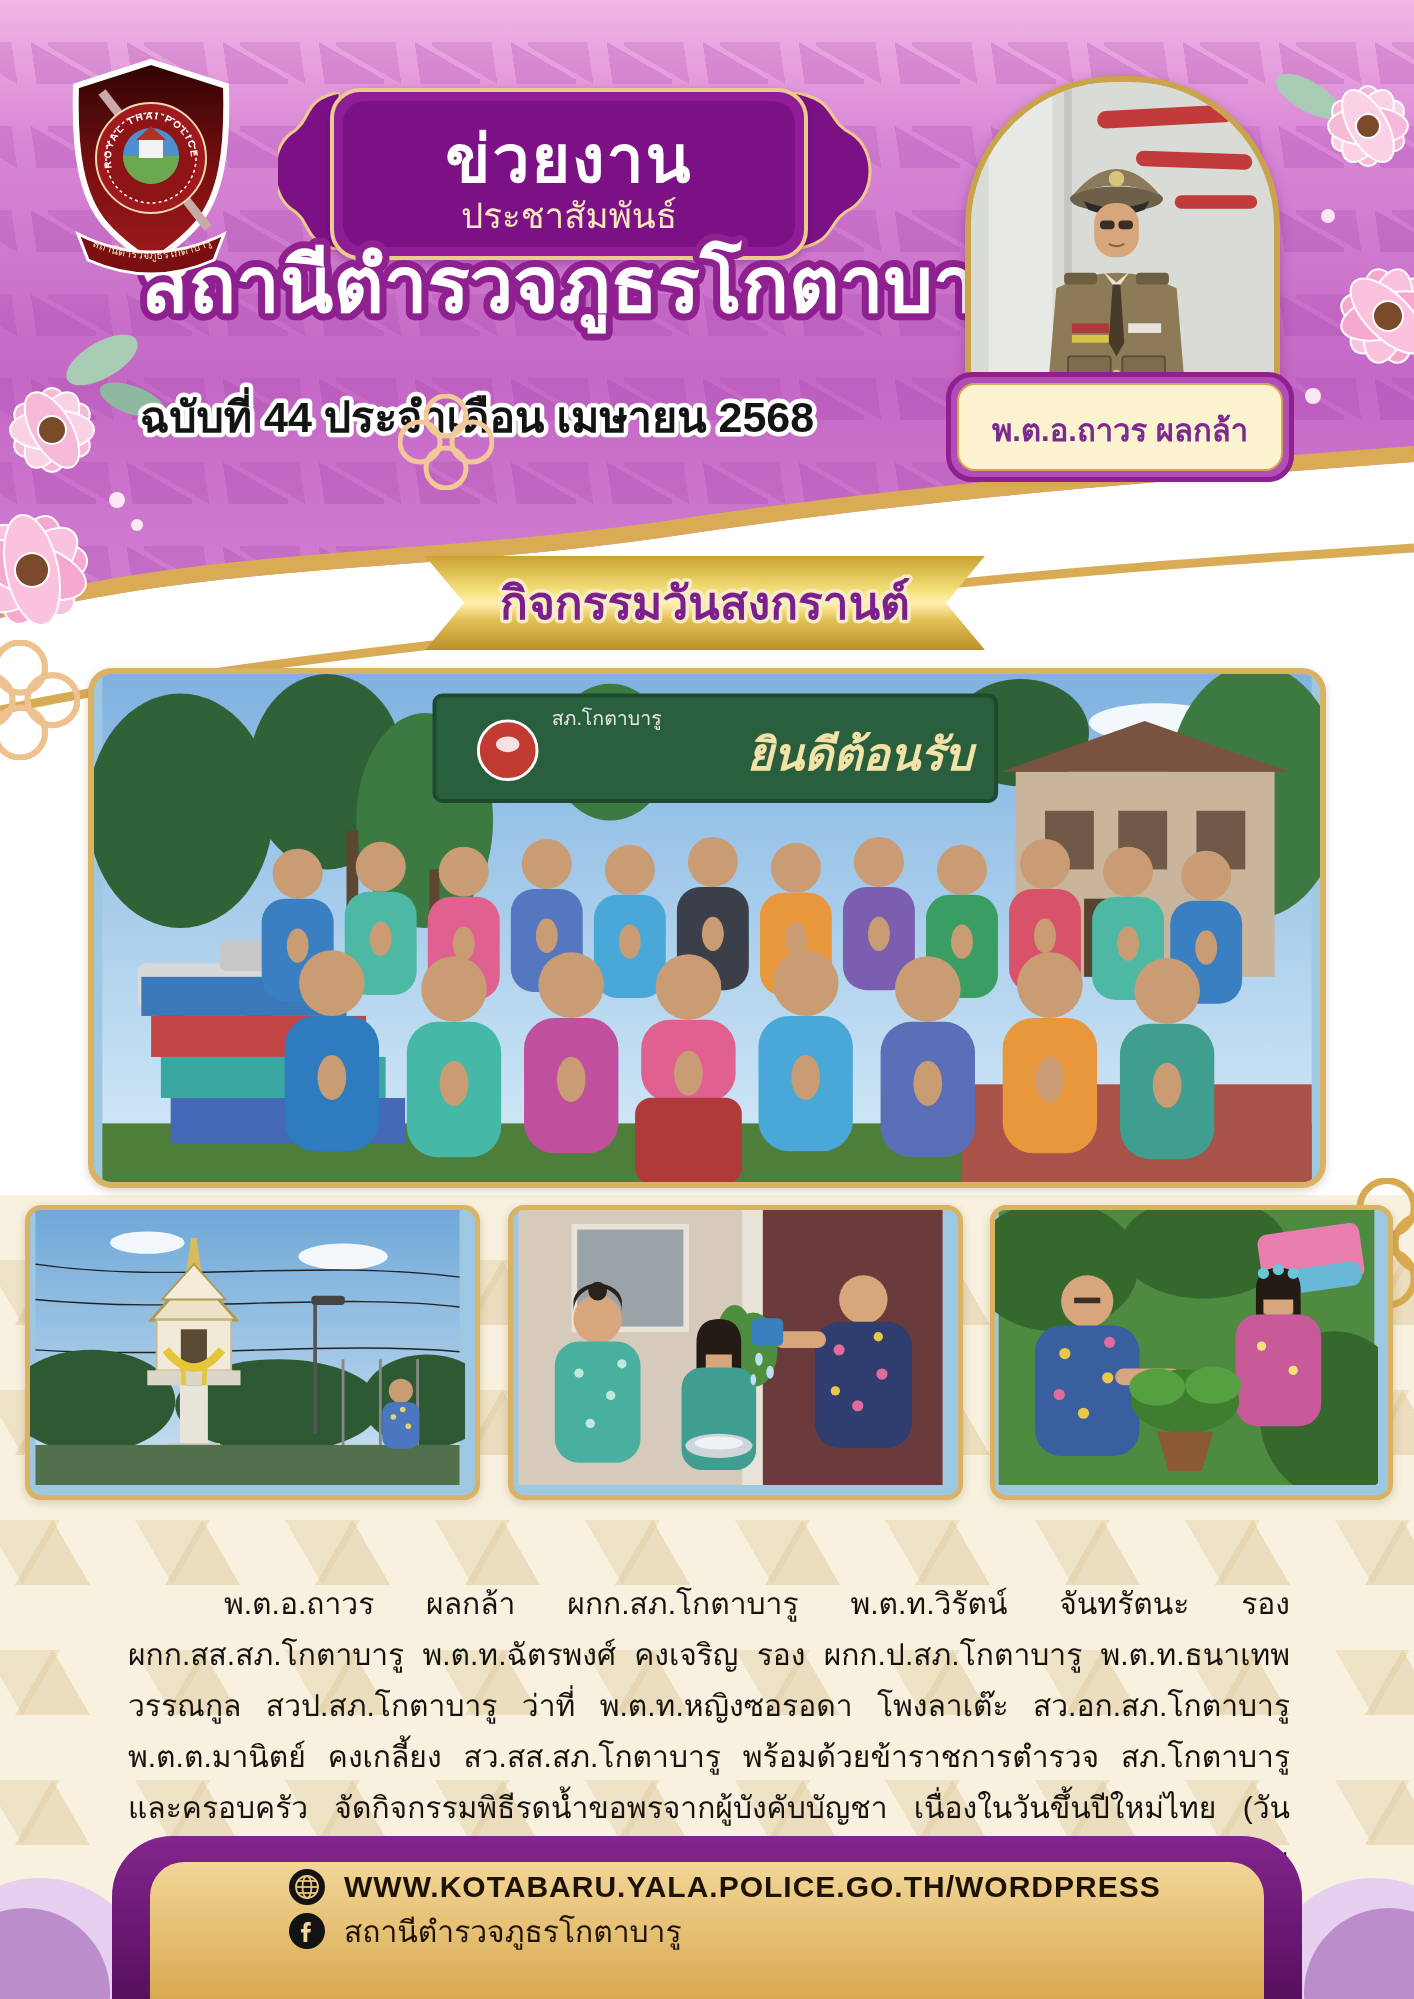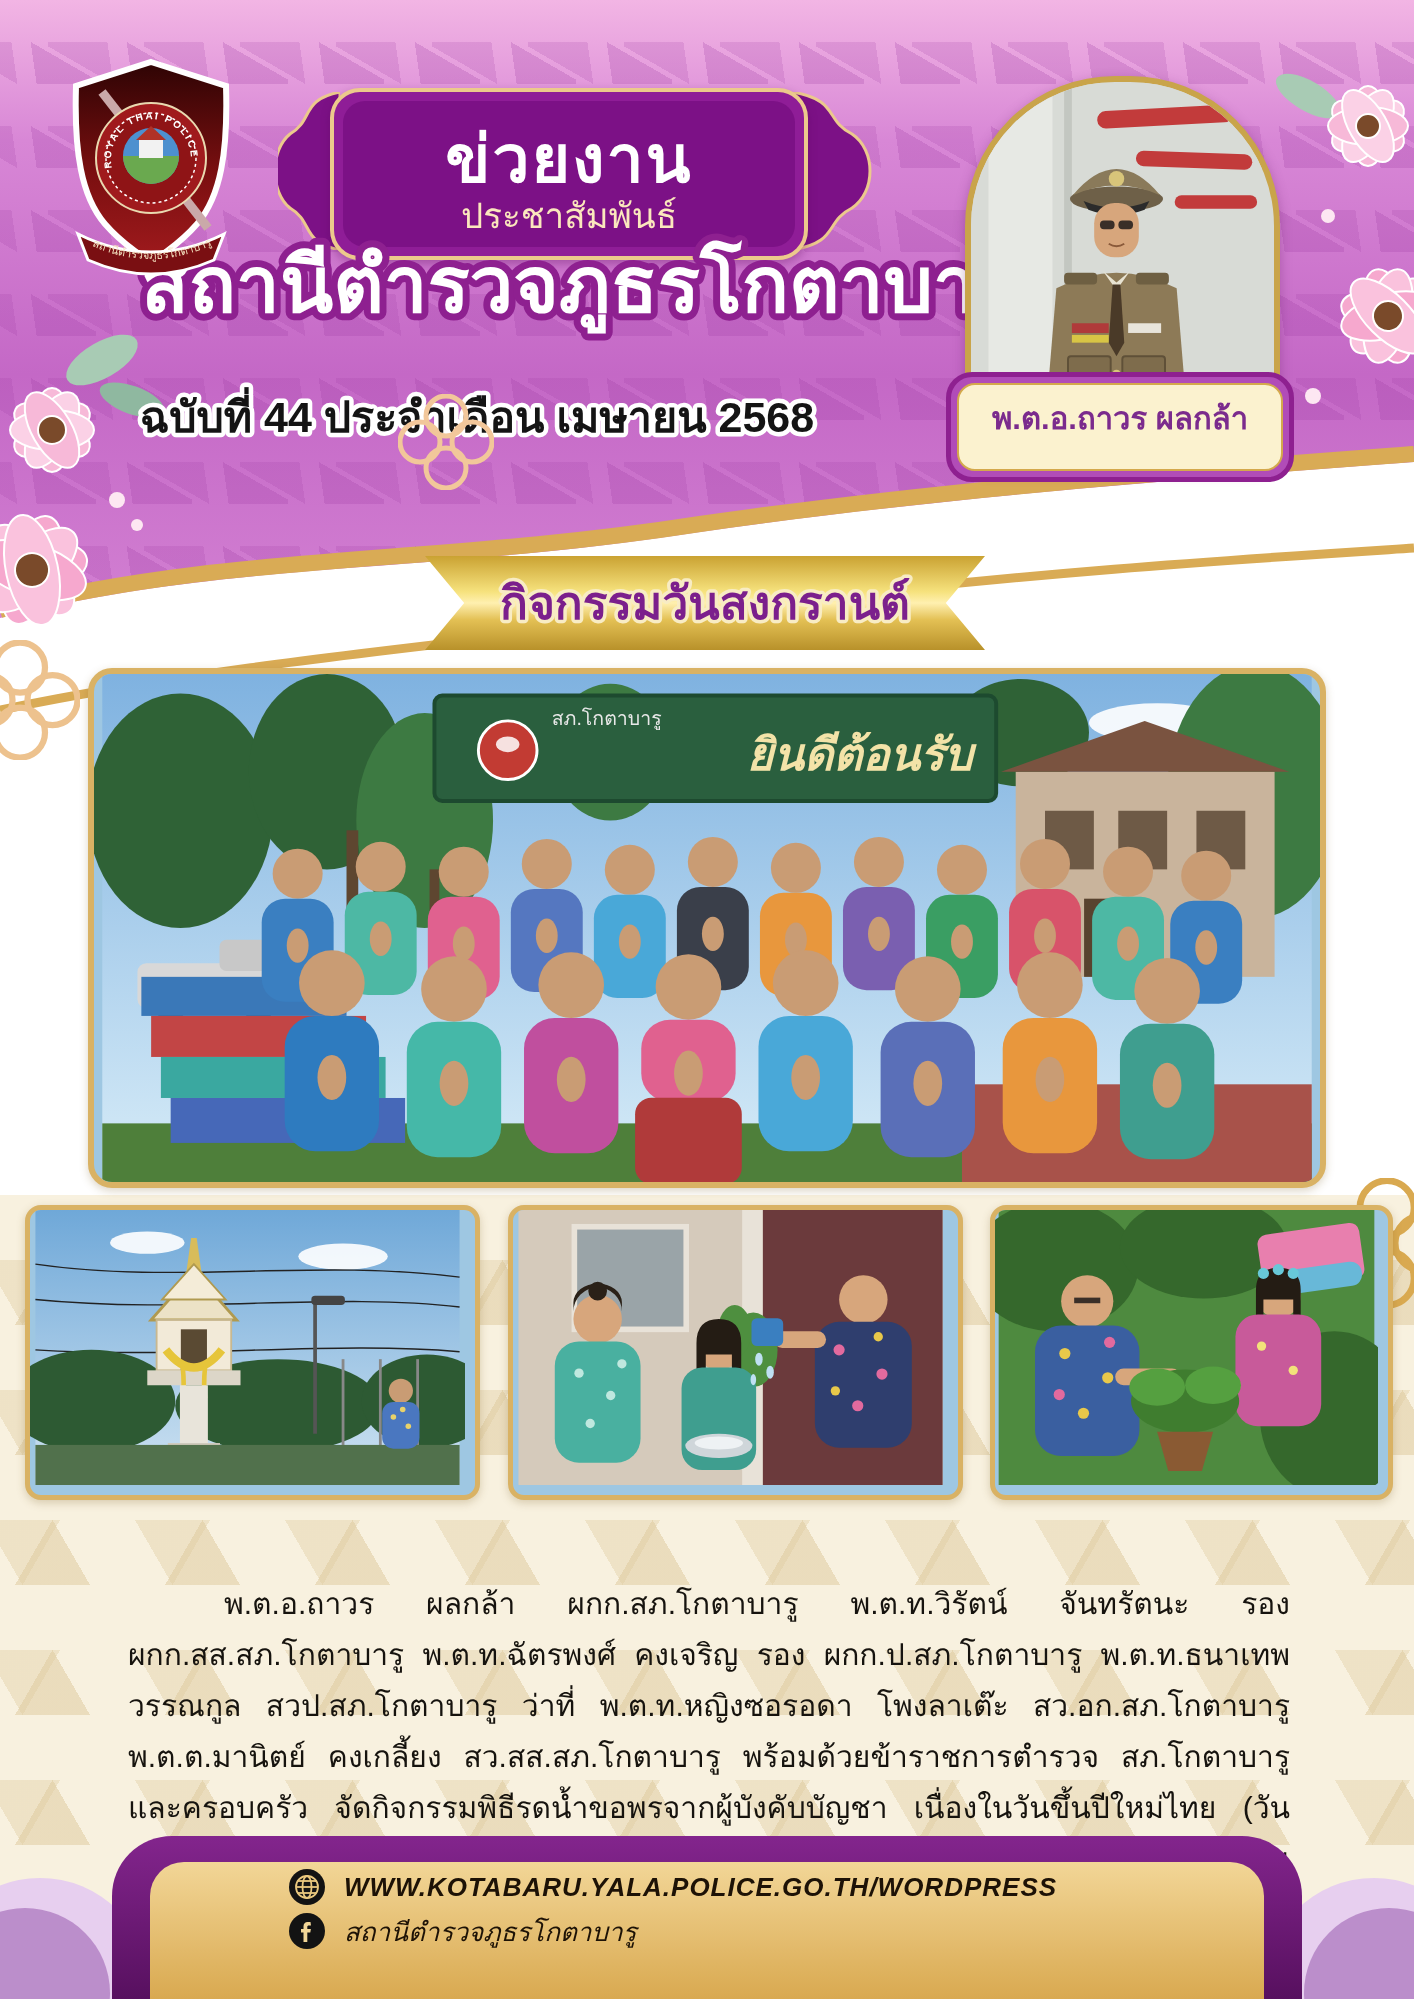--- a/index.html
+++ b/index.html
@@ -34,21 +34,21 @@
   .issue-svg{left:112px;top:382px;z-index:3;}
 
   
   .officer-frame{left:965px;top:76px;width:303px;height:382px;border:6px solid #c9a44a;
     border-radius:150px 150px 26px 26px;overflow:hidden;background:#d8dbd6;z-index:3;
     box-shadow:0 4px 12px rgba(100,30,100,.35);}
   .officer-badge{left:946px;top:372px;width:348px;height:110px;background:#b14cb8;
     border:5px solid #8e2090;border-radius:26px;z-index:4;padding:0;box-sizing:border-box;}
   .officer-badge-inner{position:absolute;inset:6px;background:#fbf2cf;border:2px solid #d4a94c;
     border-radius:18px;text-align:center;}
-  .officer-name{margin-top:8px;font-size:31px;font-weight:bold;color:#7b2b8d;}
+  .officer-name{margin-top:20px;font-size:31px;font-weight:bold;color:#7b2b8d;}
   .officer-pos{margin-top:4px;font-size:24px;font-weight:bold;color:#ad872c;}
 
   
   .ribbon{left:425px;top:556px;width:560px;height:94px;z-index:4;
     background:linear-gradient(180deg,#caa232 0%,#f6e27d 38%,#fff0b0 50%,#e3c054 68%,#b8912a 100%);
     clip-path:polygon(0% 0%,100% 0%,93% 50%,100% 100%,0% 100%,7% 50%);}
   .ribbon svg{position:absolute;left:0;top:0;}
 
   
   .photo{border:6px solid #d9b264;border-radius:24px;overflow:hidden;background:#9ec7e2;z-index:3;
@@ -69,21 +69,21 @@
   .date-heading{left:148px;top:1520px;width:900px;font-size:36px;font-weight:bold;color:#111;z-index:3;}
   .body-text{left:128px;top:1578px;width:1162px;font-size:30px;line-height:51px;color:#16130e;
     text-indent:96px;text-align:justify;z-index:3;}
 
   
   .footer-purple{left:112px;top:1836px;width:1190px;height:163px;z-index:6;
     background:linear-gradient(180deg,#83258d,#57105f);border-radius:60px 60px 0 0;}
   .footer-gold{left:150px;top:1862px;width:1114px;height:137px;z-index:7;
     background:linear-gradient(180deg,#f2d697,#d9a950);border-radius:34px 34px 0 0;}
   .f-row{position:absolute;left:138px;display:flex;align-items:center;gap:18px;height:38px;z-index:8;}
-  .f-row .txt{font-size:26px;color:#1d1206;font-style:italic;}
+  .f-row .txt{font-size:30px;color:#1d1206;}
   .f-url{font-weight:bold;letter-spacing:1px;}
   .corner-dec{z-index:5;border-radius:50%;}
 
   .orn{z-index:3;}
 </style>
 </head>
 <body>
 
 <div class="page">
 

